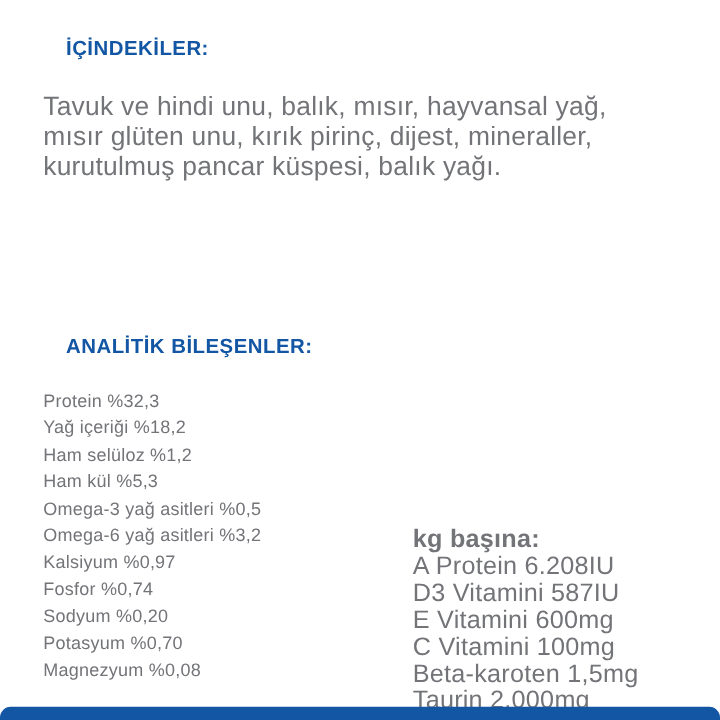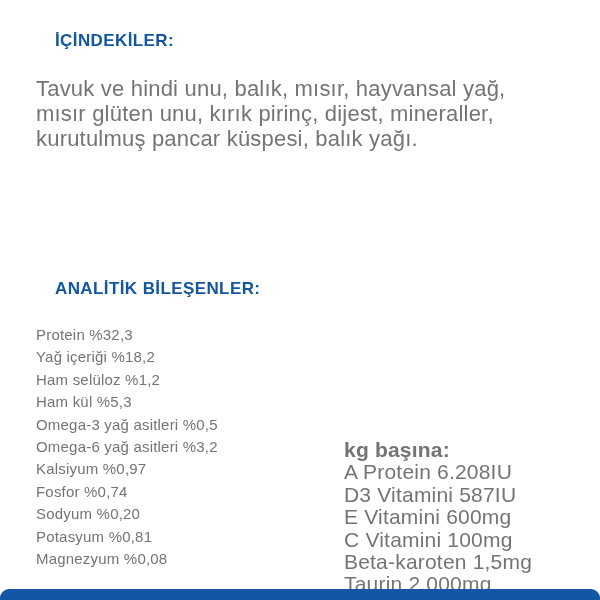--- a/index.html
+++ b/index.html
@@ -88,21 +88,21 @@
     <div class="body-lines analytic-list">
         <div class="analytic-item">Protein %32,3</div>
         <div class="analytic-item">Yağ içeriği %18,2</div>
         <div class="analytic-item">Ham selüloz %1,2</div>
         <div class="analytic-item">Ham kül %5,3</div>
         <div class="analytic-item">Omega-3 yağ asitleri %0,5</div>
         <div class="analytic-item">Omega-6 yağ asitleri %3,2</div>
         <div class="analytic-item">Kalsiyum %0,97</div>
         <div class="analytic-item">Fosfor %0,74</div>
         <div class="analytic-item">Sodyum %0,20</div>
-        <div class="analytic-item">Potasyum %0,81</div>
+        <div class="analytic-item">Potasyum %0,70</div>
         <div class="analytic-item">Magnezyum %0,08</div>
       </div>
 
     <div class="per-kg">
       <div class="per-kg-title">kg başına:</div>
       <div>
           <div class="per-kg-item">A Protein 6.208IU</div>
           <div class="per-kg-item">D3 Vitamini 587IU</div>
           <div class="per-kg-item">E Vitamini 600mg</div>
           <div class="per-kg-item">C Vitamini 100mg</div>

